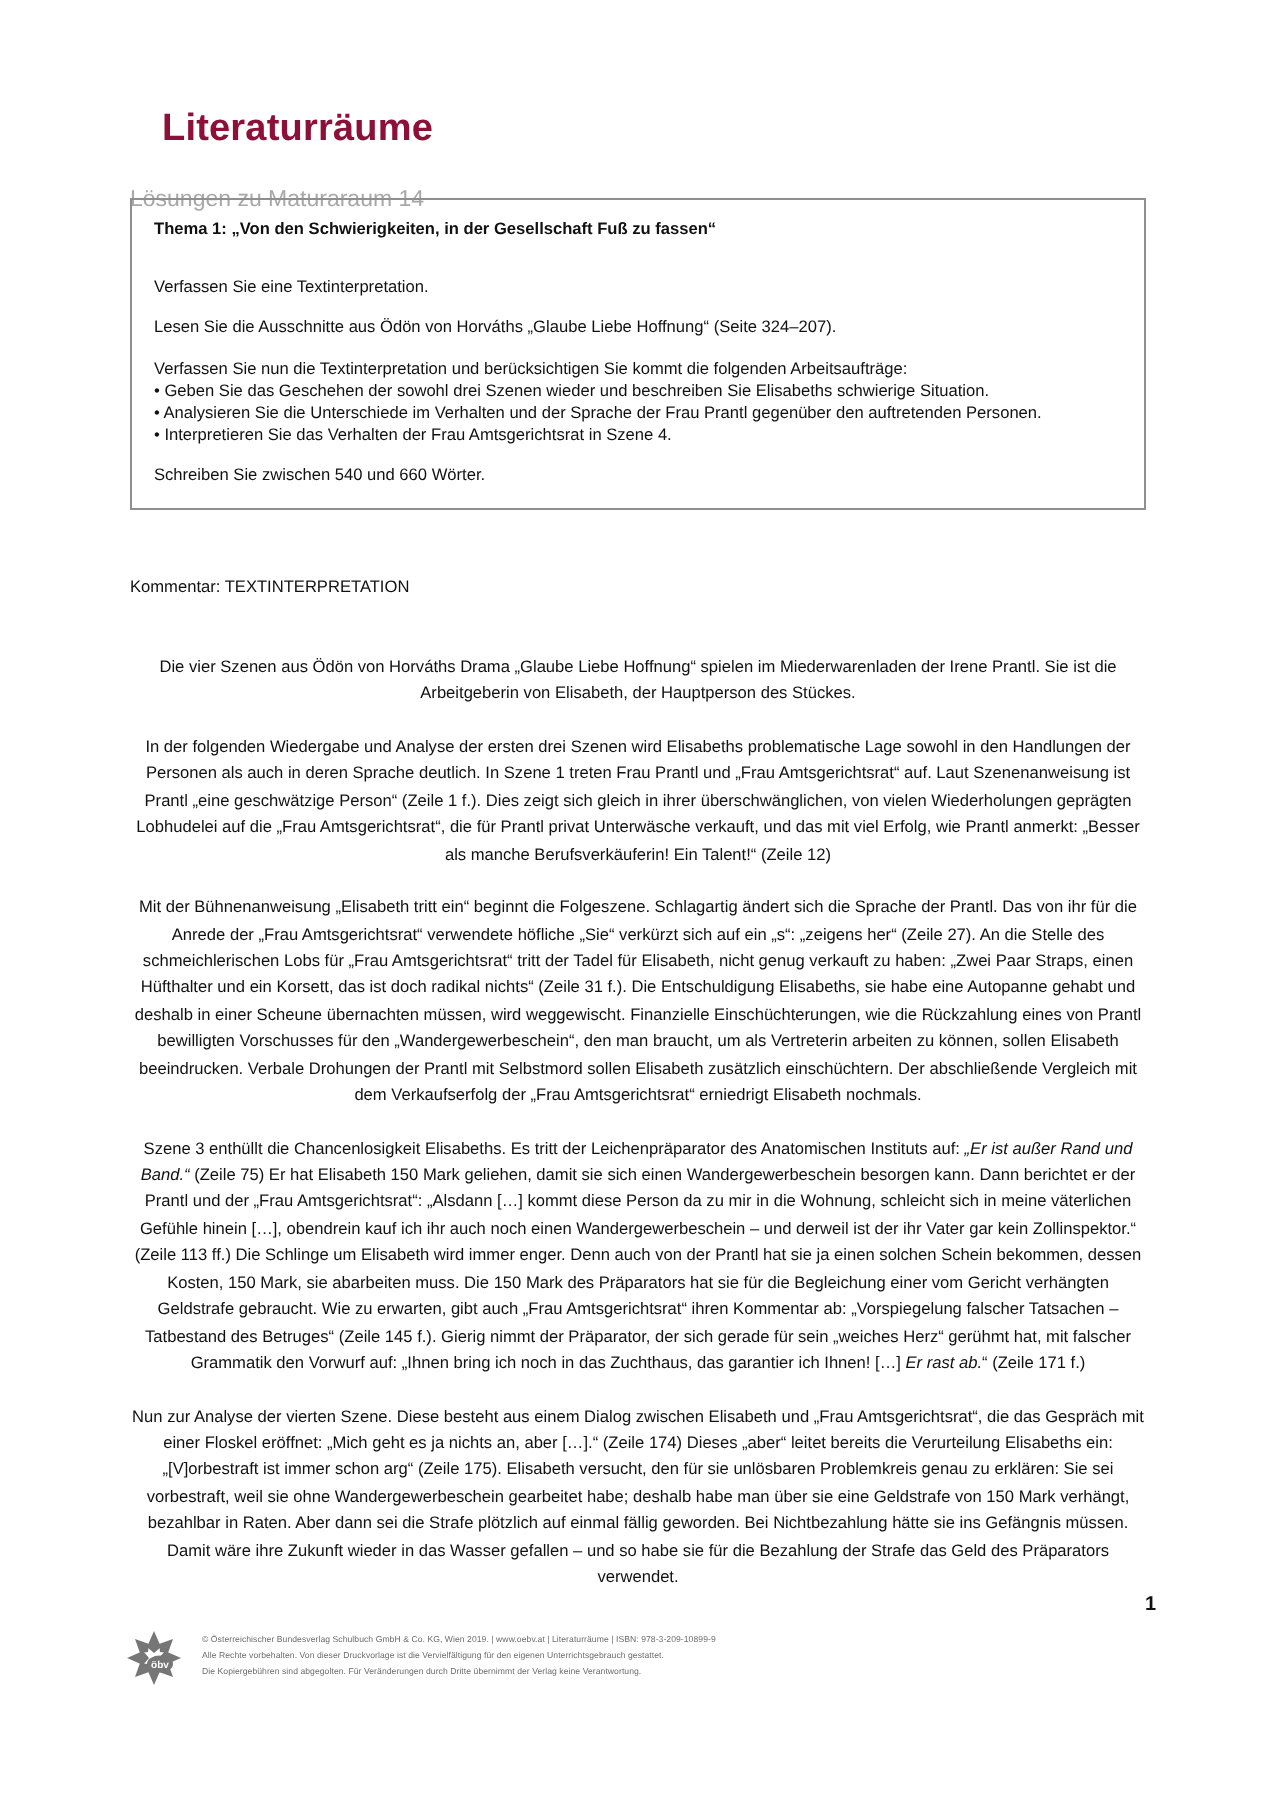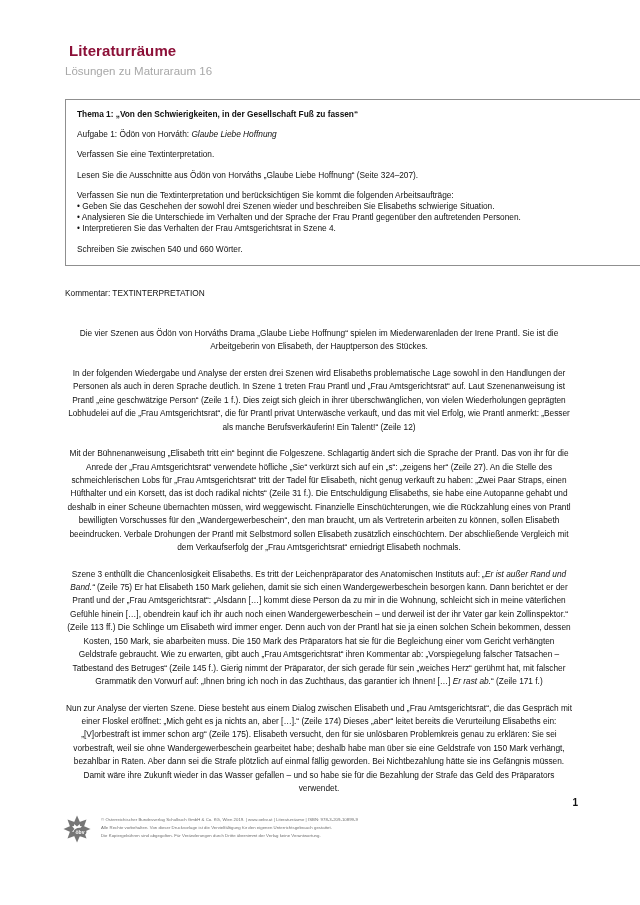--- a/index.html
+++ b/index.html
@@ -25,41 +25,41 @@
   }
 
   
   .header {
     position: absolute;
     left: 65px;
     top: 38px;
     width: 510px;
   }
   .doc-title {
-    font-size: 15px;
+    font-size: 19px;
     font-weight: bold;
     color: #8c1038;
     letter-spacing: 0.1px;
     line-height: 1.2;
-    margin: 4px;
+    margin: 16px;
   }
   .doc-subtitle {
     font-size: 11.5px;
     color: #a8a8a8;
     line-height: 1.25;
     margin: 3px 0 0 0;
     font-weight: normal;
   }
 
   
   .task-box {
     position: absolute;
     left: 65px;
     top: 99px;
-    width: 576px;
+    width: 508px;
     box-sizing: border-box;
     border: 1px solid #8f8f8f;
     padding: 9px 11px 10px 11px;
   }
   .task-box p {
     margin: 0;
     font-size: 8.3px;
     line-height: 1.35;
     color: #111;
   }
@@ -145,27 +145,26 @@
     white-space: nowrap;
   }
 </style>
 </head>
 <body>
 
 <div class="page">
 
   <div class="header">
     <div class="doc-title">Literaturräume</div>
-    <div class="doc-subtitle">Lösungen zu Maturaraum 16</div>
+    <div class="doc-subtitle">Lösungen zu Maturaraum 14</div>
   </div>
 
   <div class="task-box">
     <p class="bold">Thema 1: „Von den Schwierigkeiten, in der Gesellschaft Fuß zu fassen“</p>
     <div class="gap"></div>
-    <p><span>Aufgabe 1: Ödön von Horváth: </span><span class="ital">Glaube Liebe Hoffnung</span></p>
     <div class="gap"></div>
     <p>Verfassen Sie eine Textinterpretation.</p>
     <div class="gap"></div>
     <p>Lesen Sie die Ausschnitte aus Ödön von Horváths „Glaube Liebe Hoffnung“ (Seite 324–207).</p>
     <div class="gap"></div>
     <p>Verfassen Sie nun die Textinterpretation und berücksichtigen Sie kommt die folgenden Arbeitsaufträge:</p>
     <p class="bullet">• Geben Sie das Geschehen der sowohl drei Szenen wieder und beschreiben Sie Elisabeths schwierige Situation.</p>
     <p class="bullet">• Analysieren Sie die Unterschiede im Verhalten und der Sprache der Frau Prantl gegenüber den auftretenden Personen.</p>
     <p class="bullet">• Interpretieren Sie das Verhalten der Frau Amtsgerichtsrat in Szene 4.</p>
     <div class="gap"></div>

